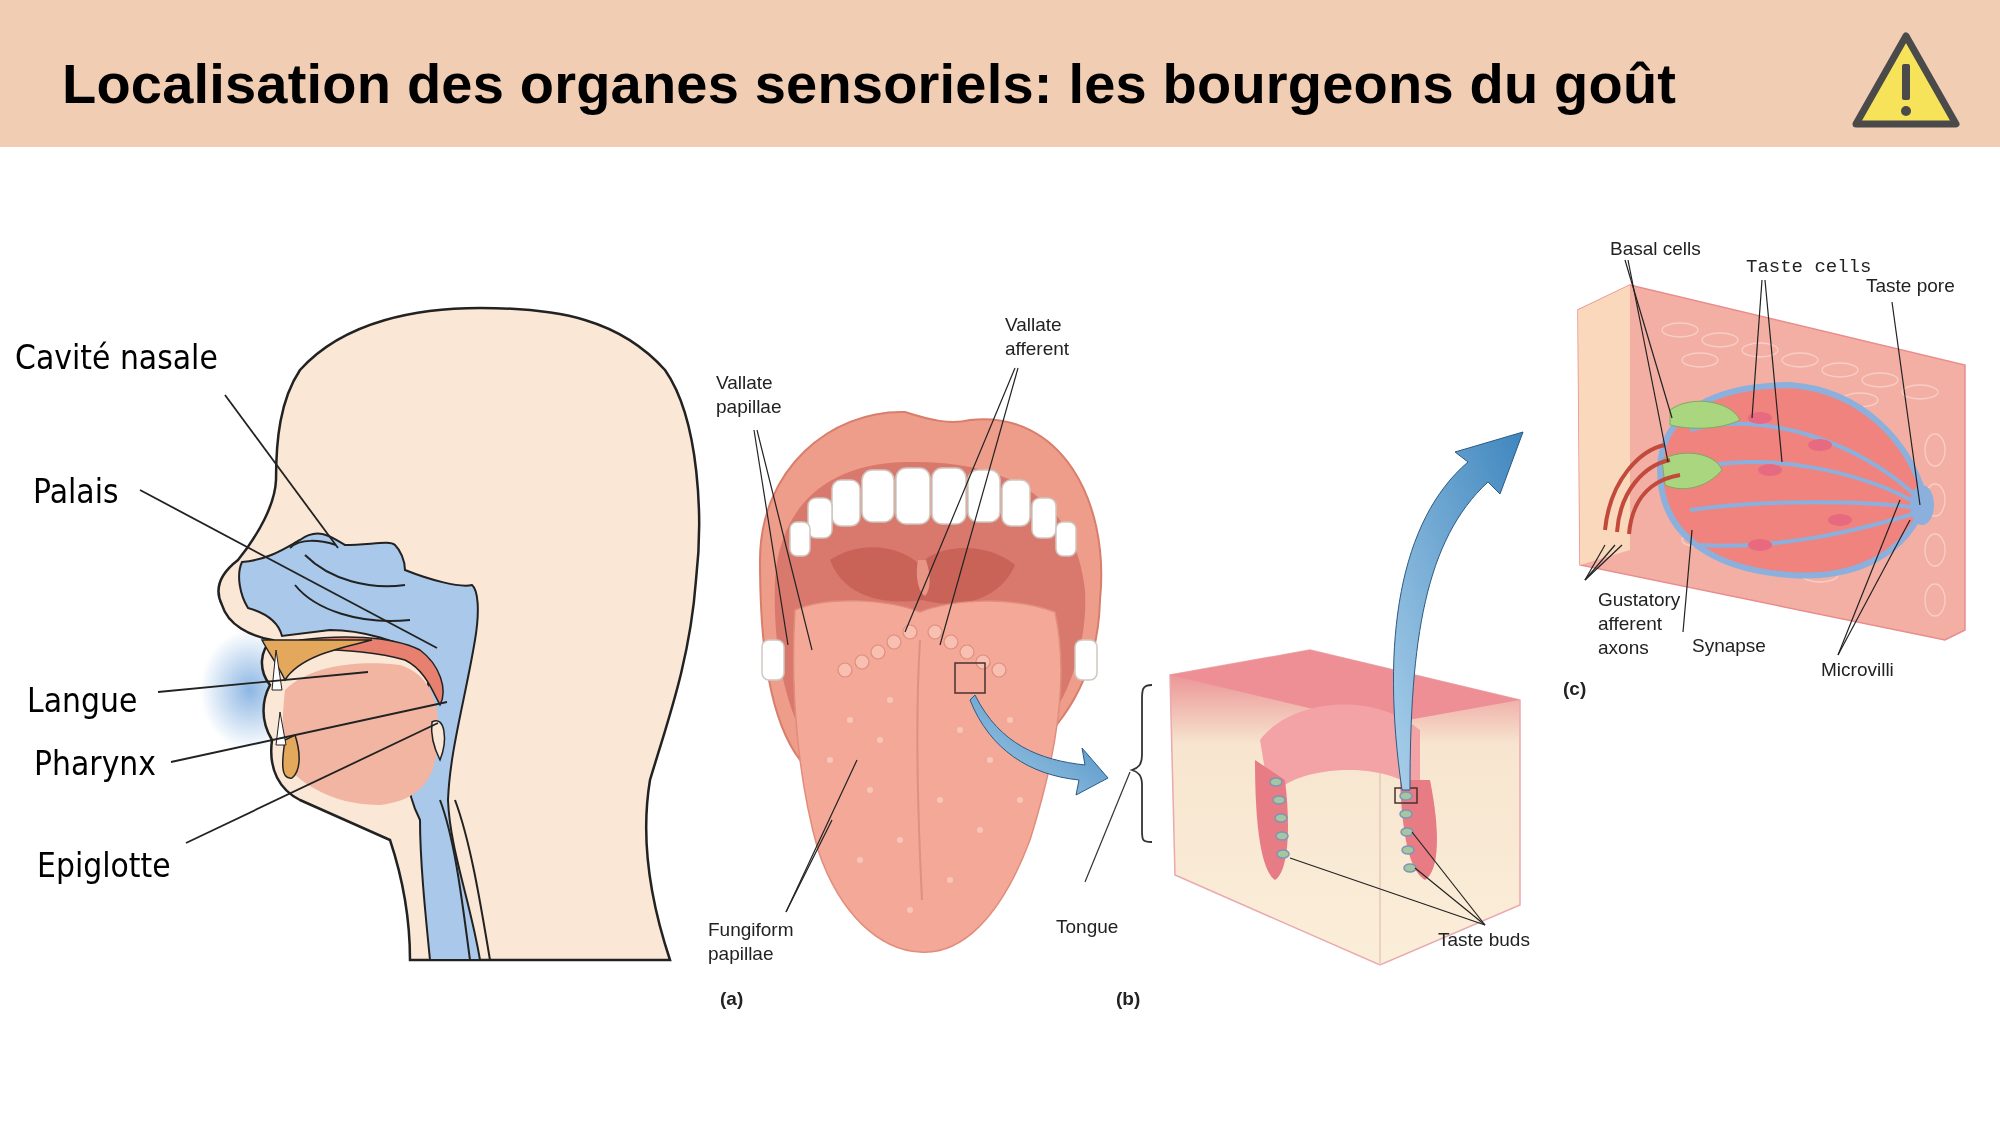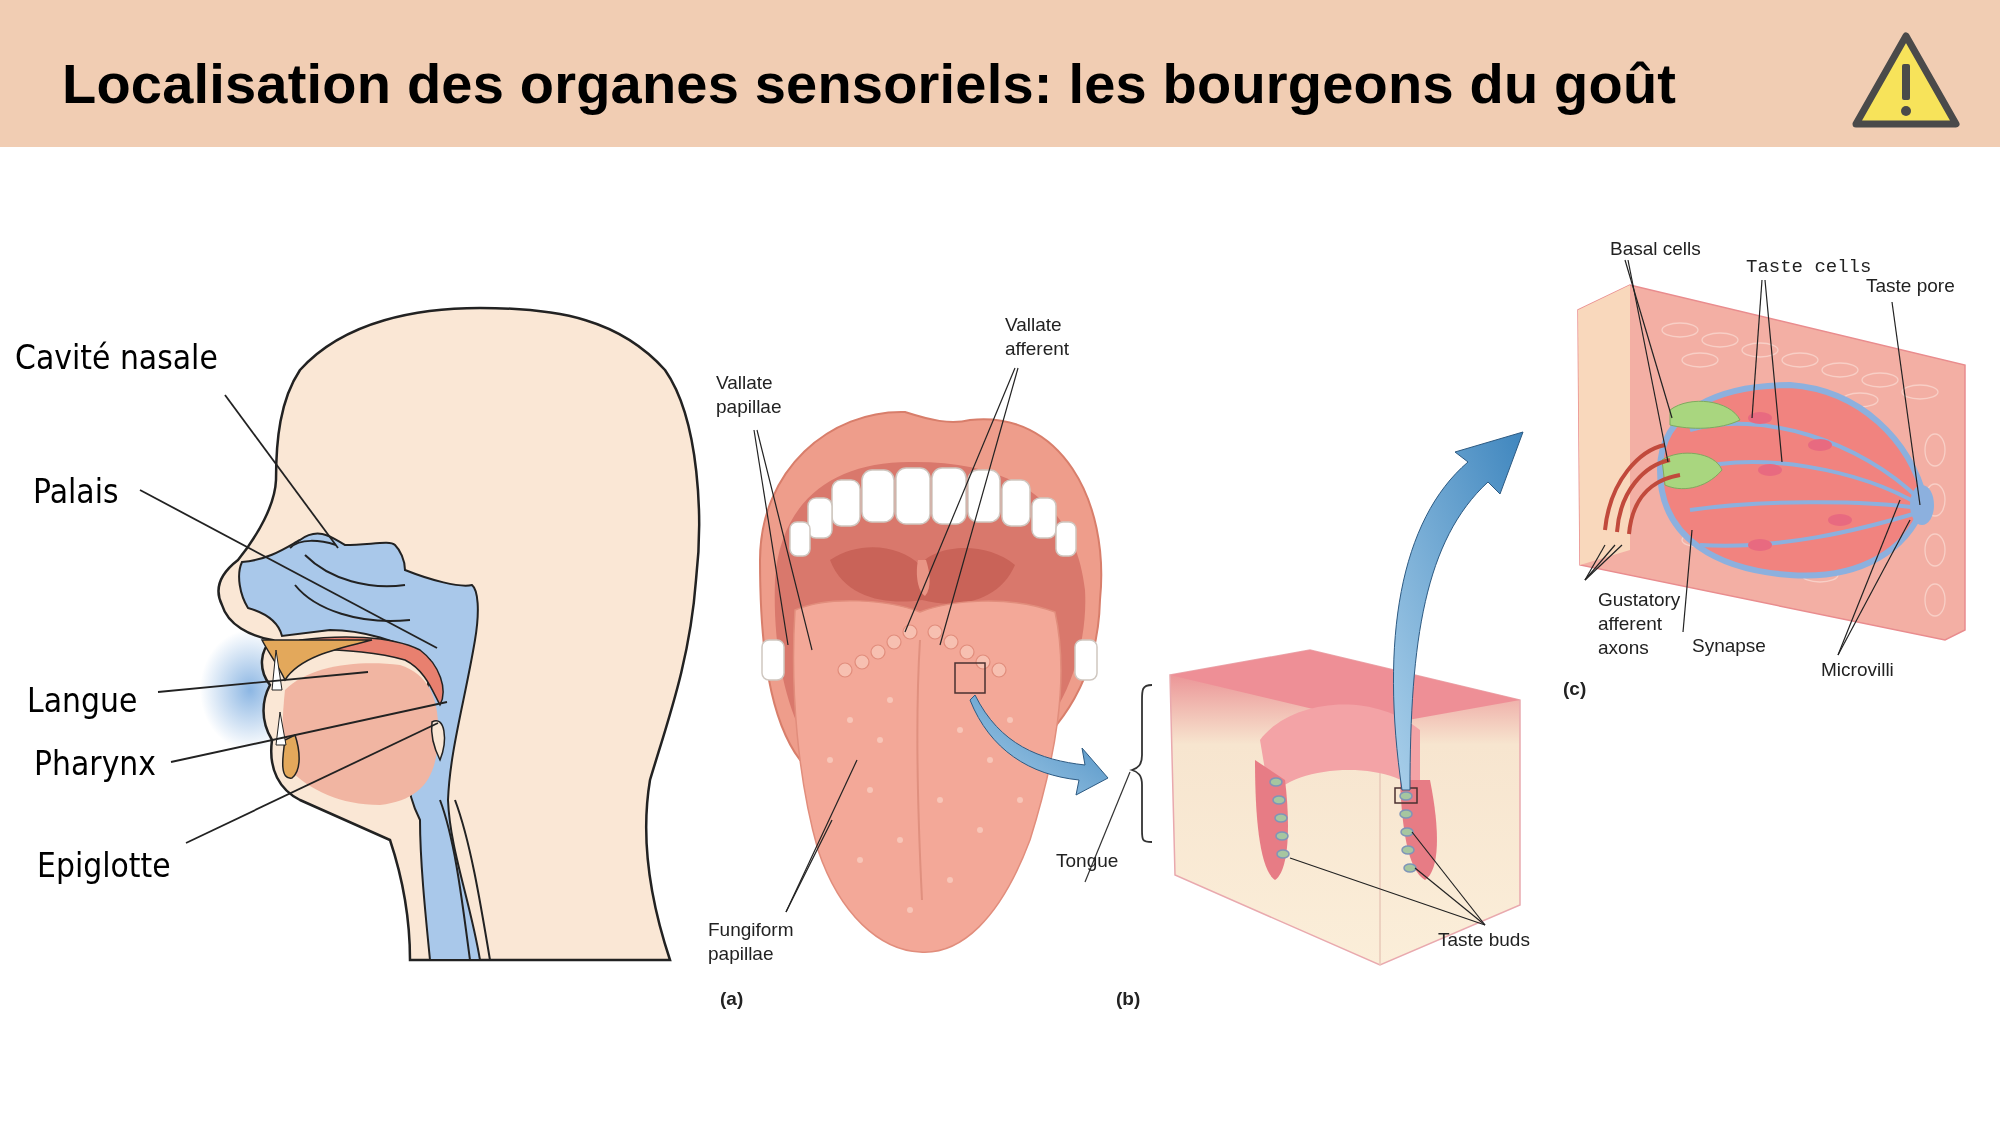--- a/index.html
+++ b/index.html
@@ -272,21 +272,21 @@
 <div class="lbl-big" style="left:37px; top:845px;">Epiglotte</div>
 
 <div class="lbl-sm" style="left:716px; top:371px;">Vallate
 papillae</div>
 <div class="lbl-sm" style="left:1005px; top:313px;">Vallate
 afferent</div>
 <div class="lbl-sm" style="left:708px; top:918px;">Fungiform
 papillae</div>
 <div class="lbl-panel" style="left:720px; top:988px;">(a)</div>
 
-<div class="lbl-sm" style="left:1056px; top:849px;">Tongue</div>
+<div class="lbl-sm" style="left:1056px; top:915px;">Tongue</div>
 <div class="lbl-sm" style="left:1438px; top:928px;">Taste buds</div>
 <div class="lbl-panel" style="left:1116px; top:988px;">(b)</div>
 
 <div class="lbl-sm" style="left:1610px; top:237px;">Basal cells</div>
 <div class="lbl-sm" style="left:1746px; top:255px;font-family:Liberation Mono, monospace;">Taste cells</div>
 <div class="lbl-sm" style="left:1866px; top:274px;">Taste pore</div>
 <div class="lbl-sm" style="left:1563px; top:588px;margin-left:35px;">Gustatory
 afferent
 axons</div>
 <div class="lbl-sm" style="left:1668px; top:634px;margin-left:24px;">Synapse</div>

